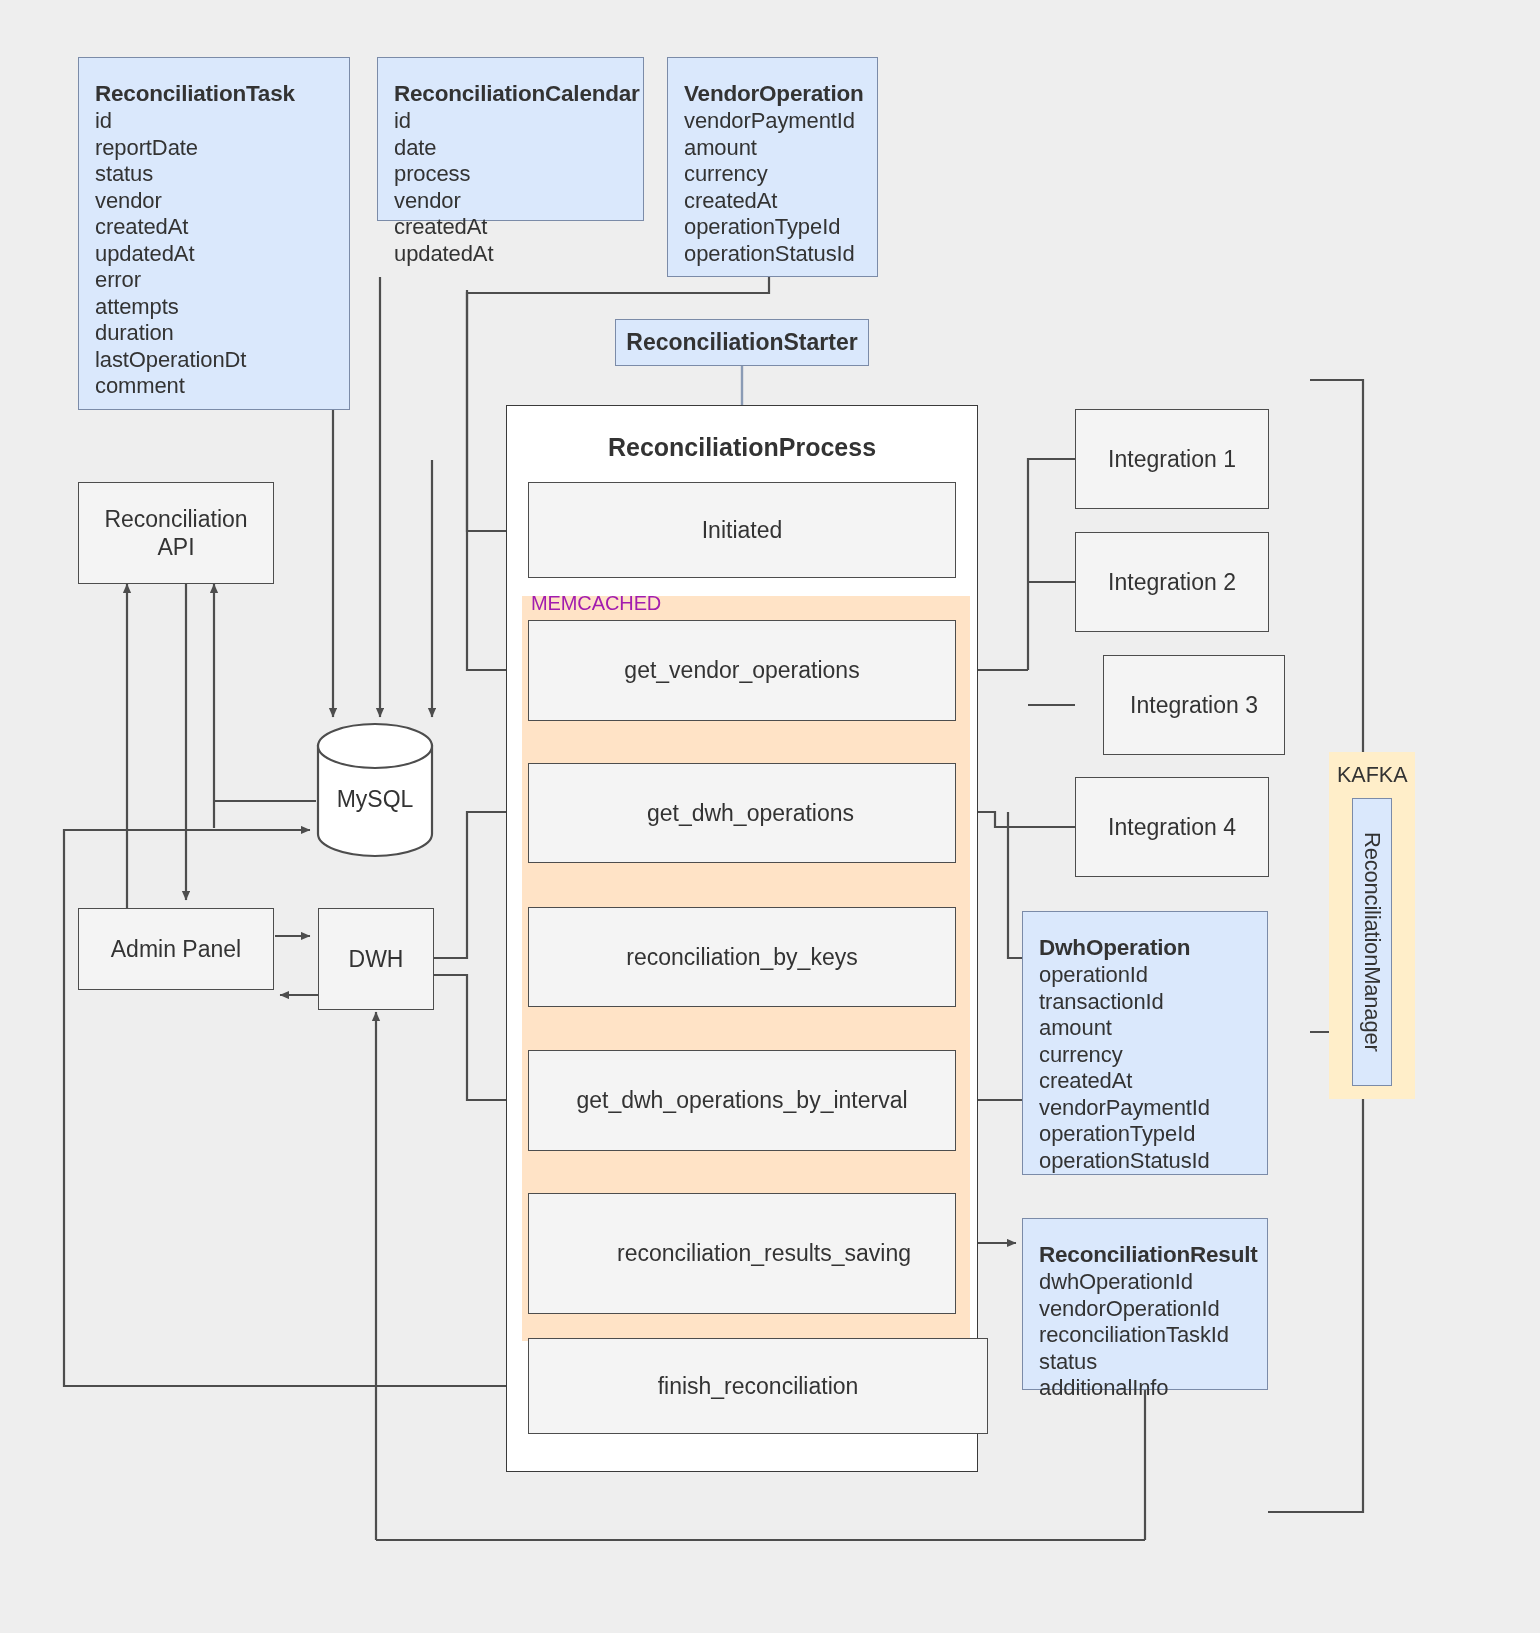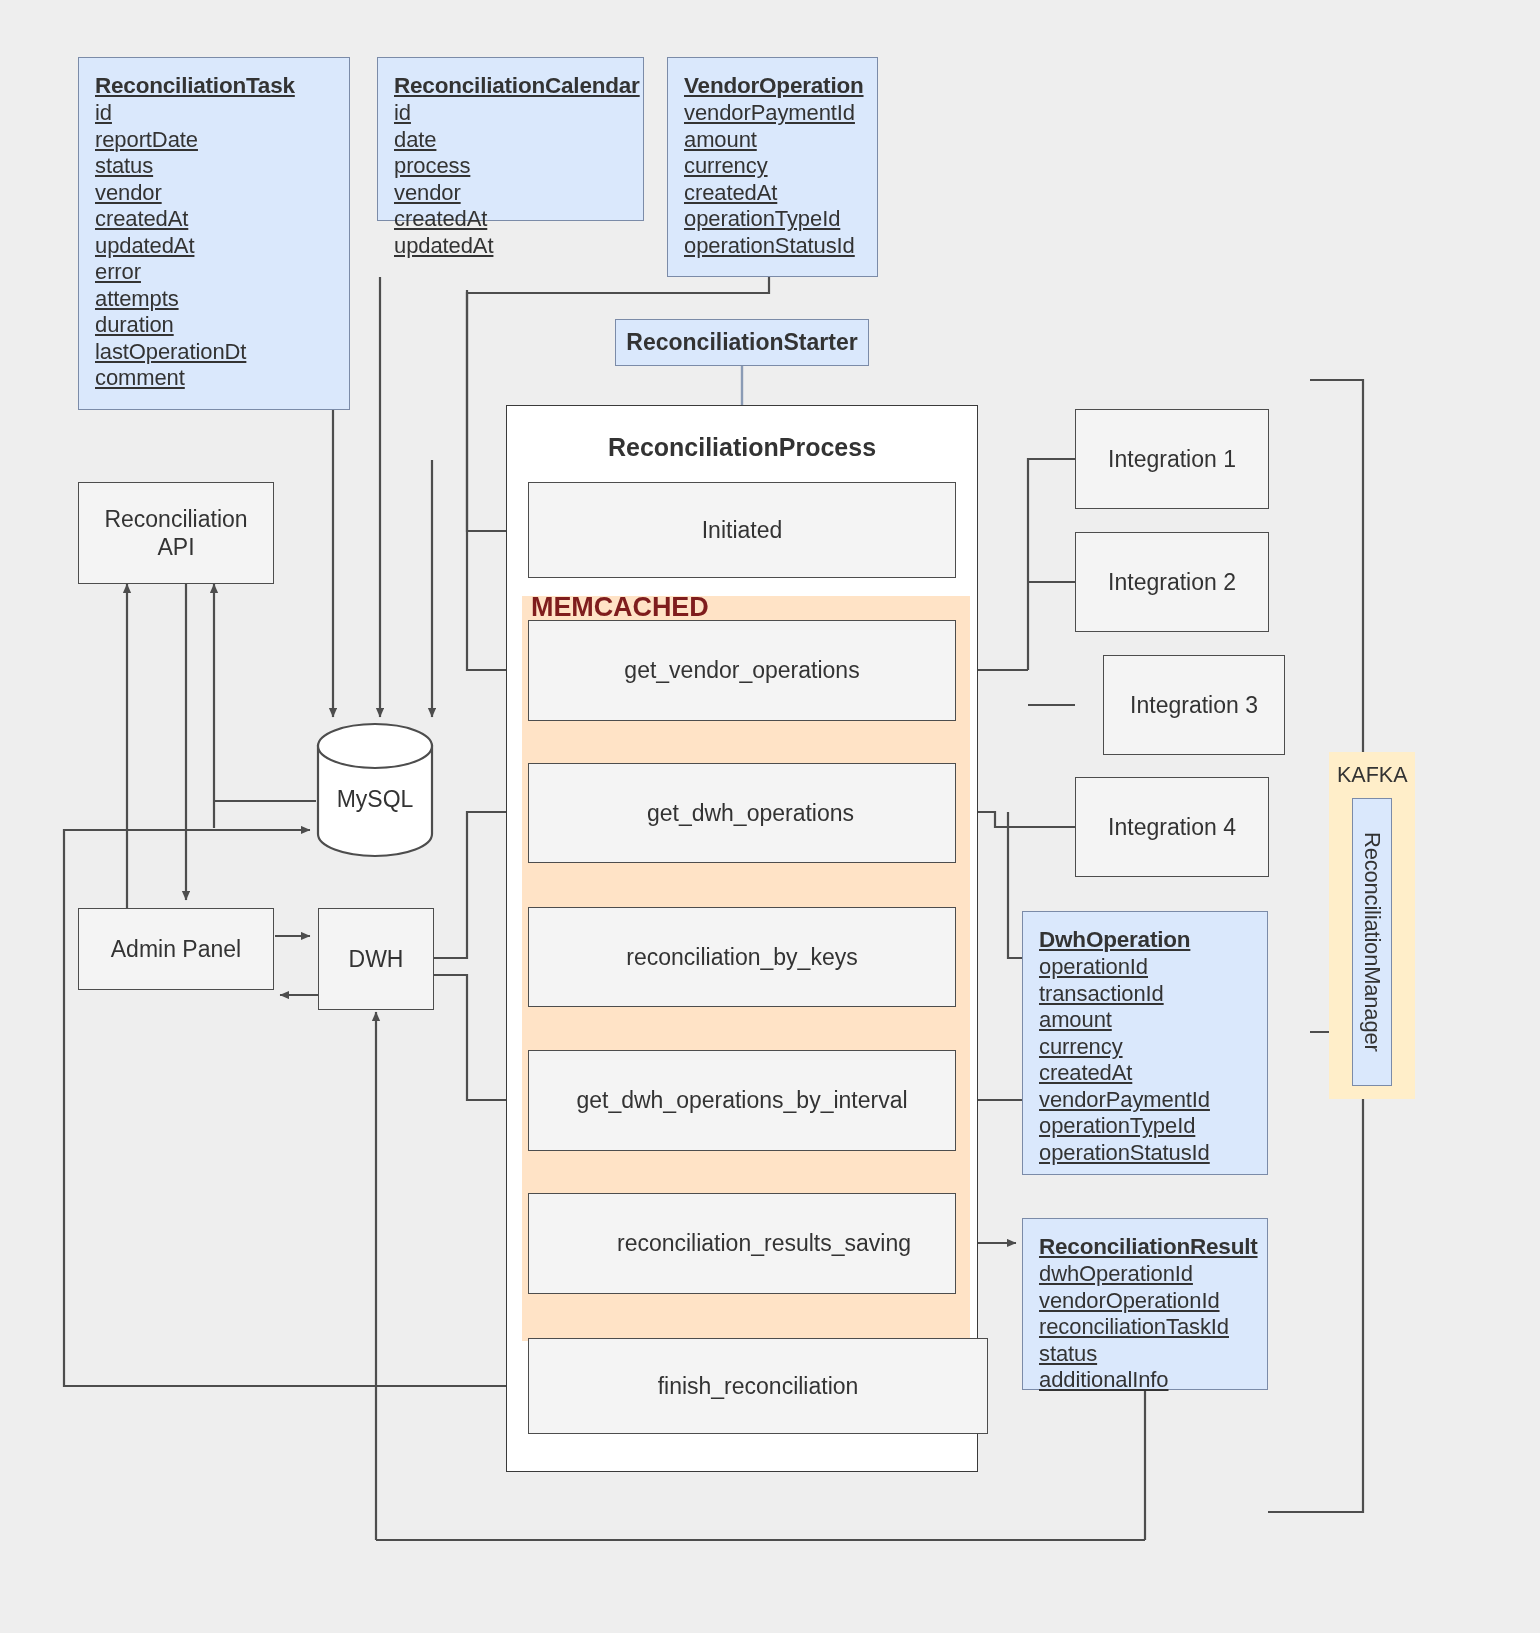--- a/index.html
+++ b/index.html
@@ -19,23 +19,22 @@
     width: 1540px; height: 1633px;
     pointer-events: none;
     z-index: 1;
   }
   .node { position: absolute; box-sizing: border-box; z-index: 2; }
 
   
   .entity {
     background: #dae8fc;
     border: 1.6px solid #7b8ba8;
-    padding: 14px 16px 10px 16px;
+    padding: 22px 16px 10px 16px;
     line-height: 1.205;
-    text-decoration: underline;
   }
   .entity .ent-title {
     font-weight: bold;
     font-size: 22.5px;
     letter-spacing: -0.2px;
     white-space: nowrap;
     margin-bottom: 1px;
   }
   .entity .ent-field {
     font-size: 22px;
@@ -68,23 +67,23 @@
     left: 0;
   }
 
   
   .memcached-band {
     background: #ffe3c6;
     z-index: 2;
   }
   .memcached-label {
     position: absolute;
-    font-size: 27px;
-    font-weight: bold;
-    color: #7f1d1d;
+    font-size: 20px;
+    font-weight: normal;
+    color: #a21caf;
     z-index: 4;
     letter-spacing: -0.1px;
   }
 
   
   .kafka-band {
     background: #ffeec9;
     z-index: 2;
   }
   .kafka-label {
@@ -261,21 +260,21 @@
   </div>
   <div class="node boxnode" style="left:528px; top:763px; width:428px; height:100px;padding-left:17px;">
     <span>get_dwh_operations</span>
   </div>
   <div class="node boxnode" style="left:528px; top:907px; width:428px; height:100px;">
     <span>reconciliation_by_keys</span>
   </div>
   <div class="node boxnode" style="left:528px; top:1050px; width:428px; height:101px;">
     <span>get_dwh_operations_by_interval</span>
   </div>
-  <div class="node boxnode" style="left:528px; top:1193px; width:428px; height:101px;padding-left:44px;">
+  <div class="node boxnode" style="left:528px; top:1193px; width:428px; height:121px;padding-left:44px;">
     <span>reconciliation_results_saving</span>
   </div>
   <div class="node boxnode" style="left:528px; top:1338px; width:460px; height:96px;">
     <span>finish_reconciliation</span>
   </div>
 
   <div class="node boxnode" style="left:78px; top:482px; width:196px; height:102px; flex-direction:column;">
     <span>Reconciliation</span>
     <span>API</span>
   </div>

